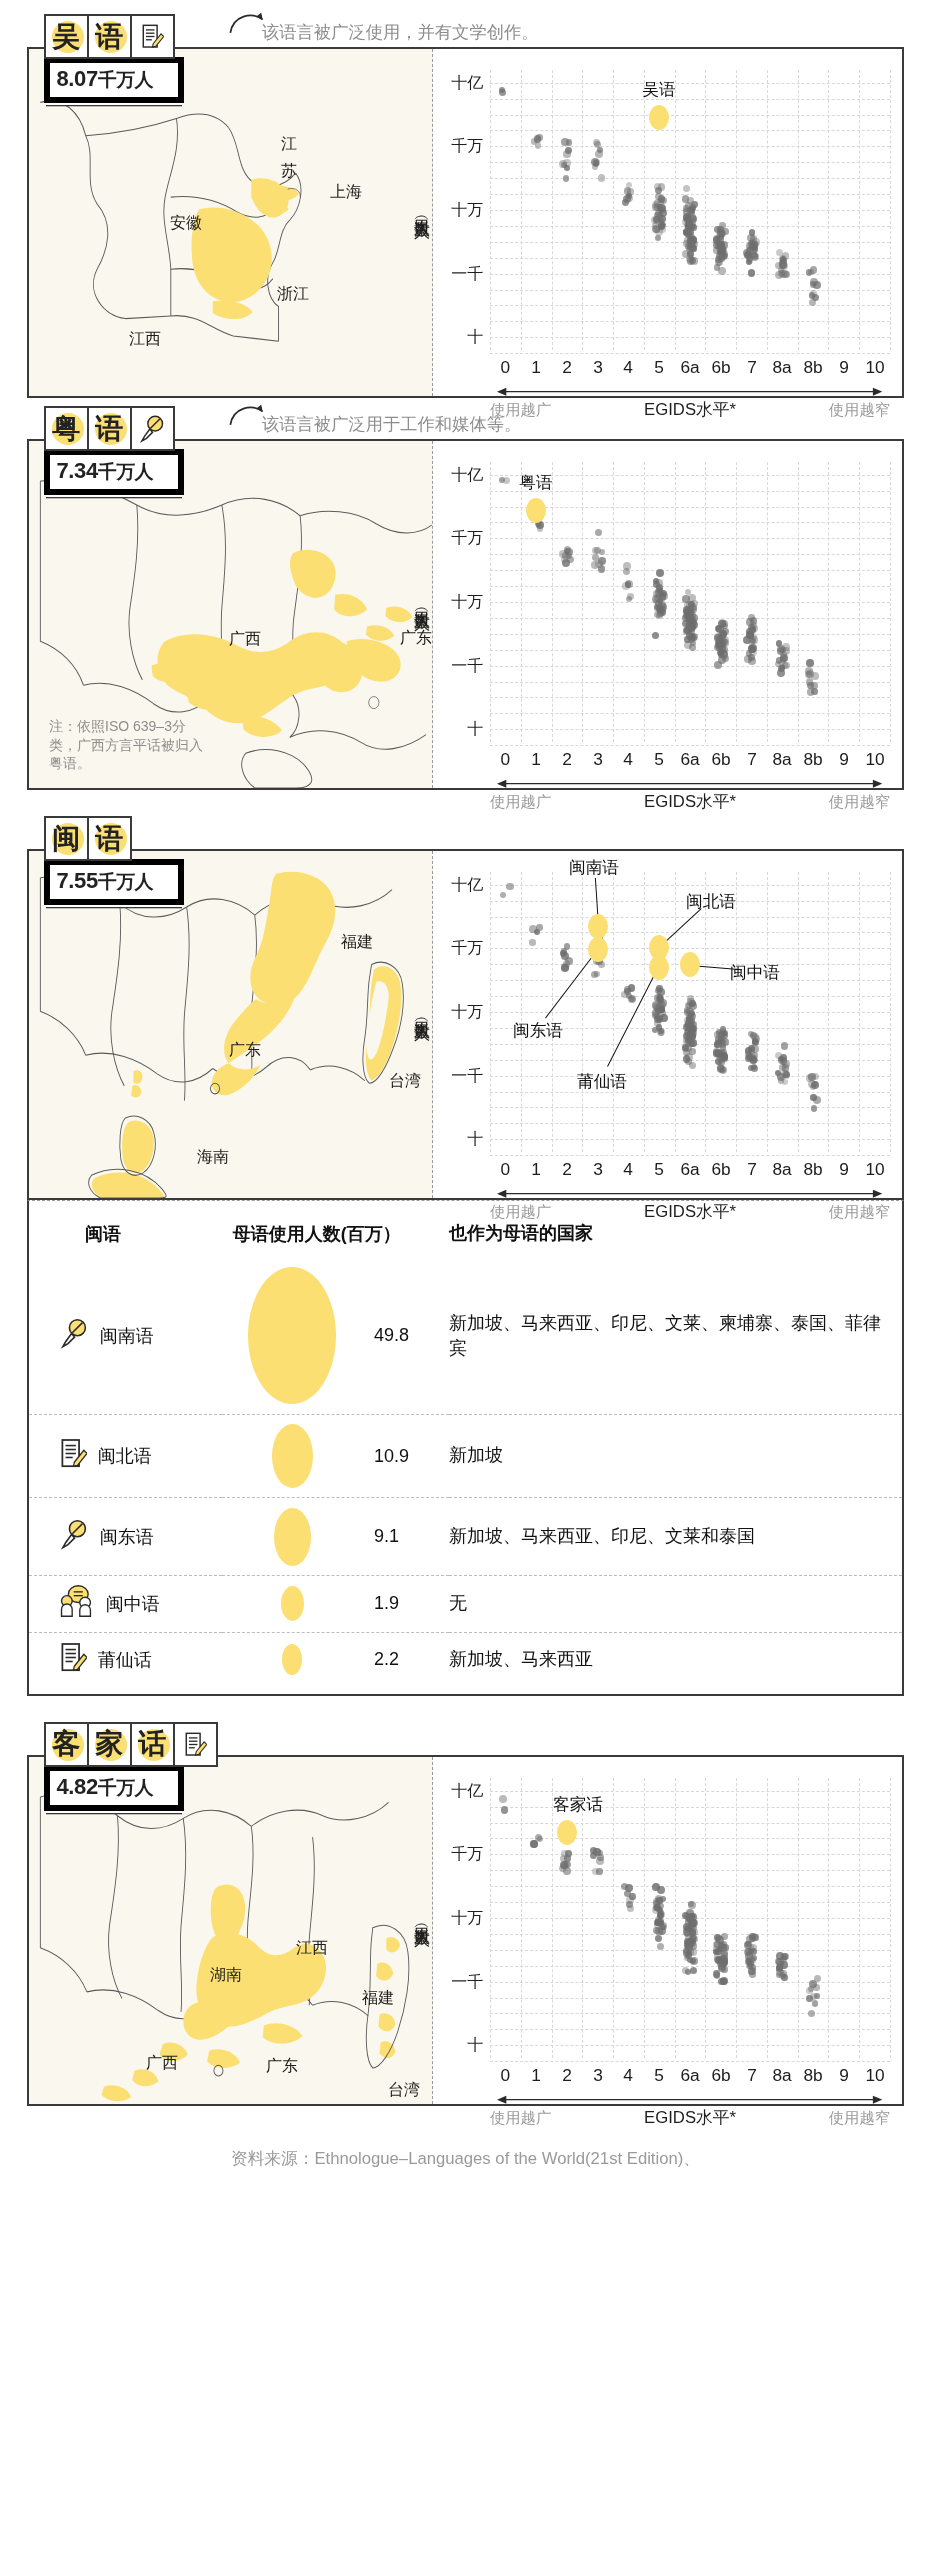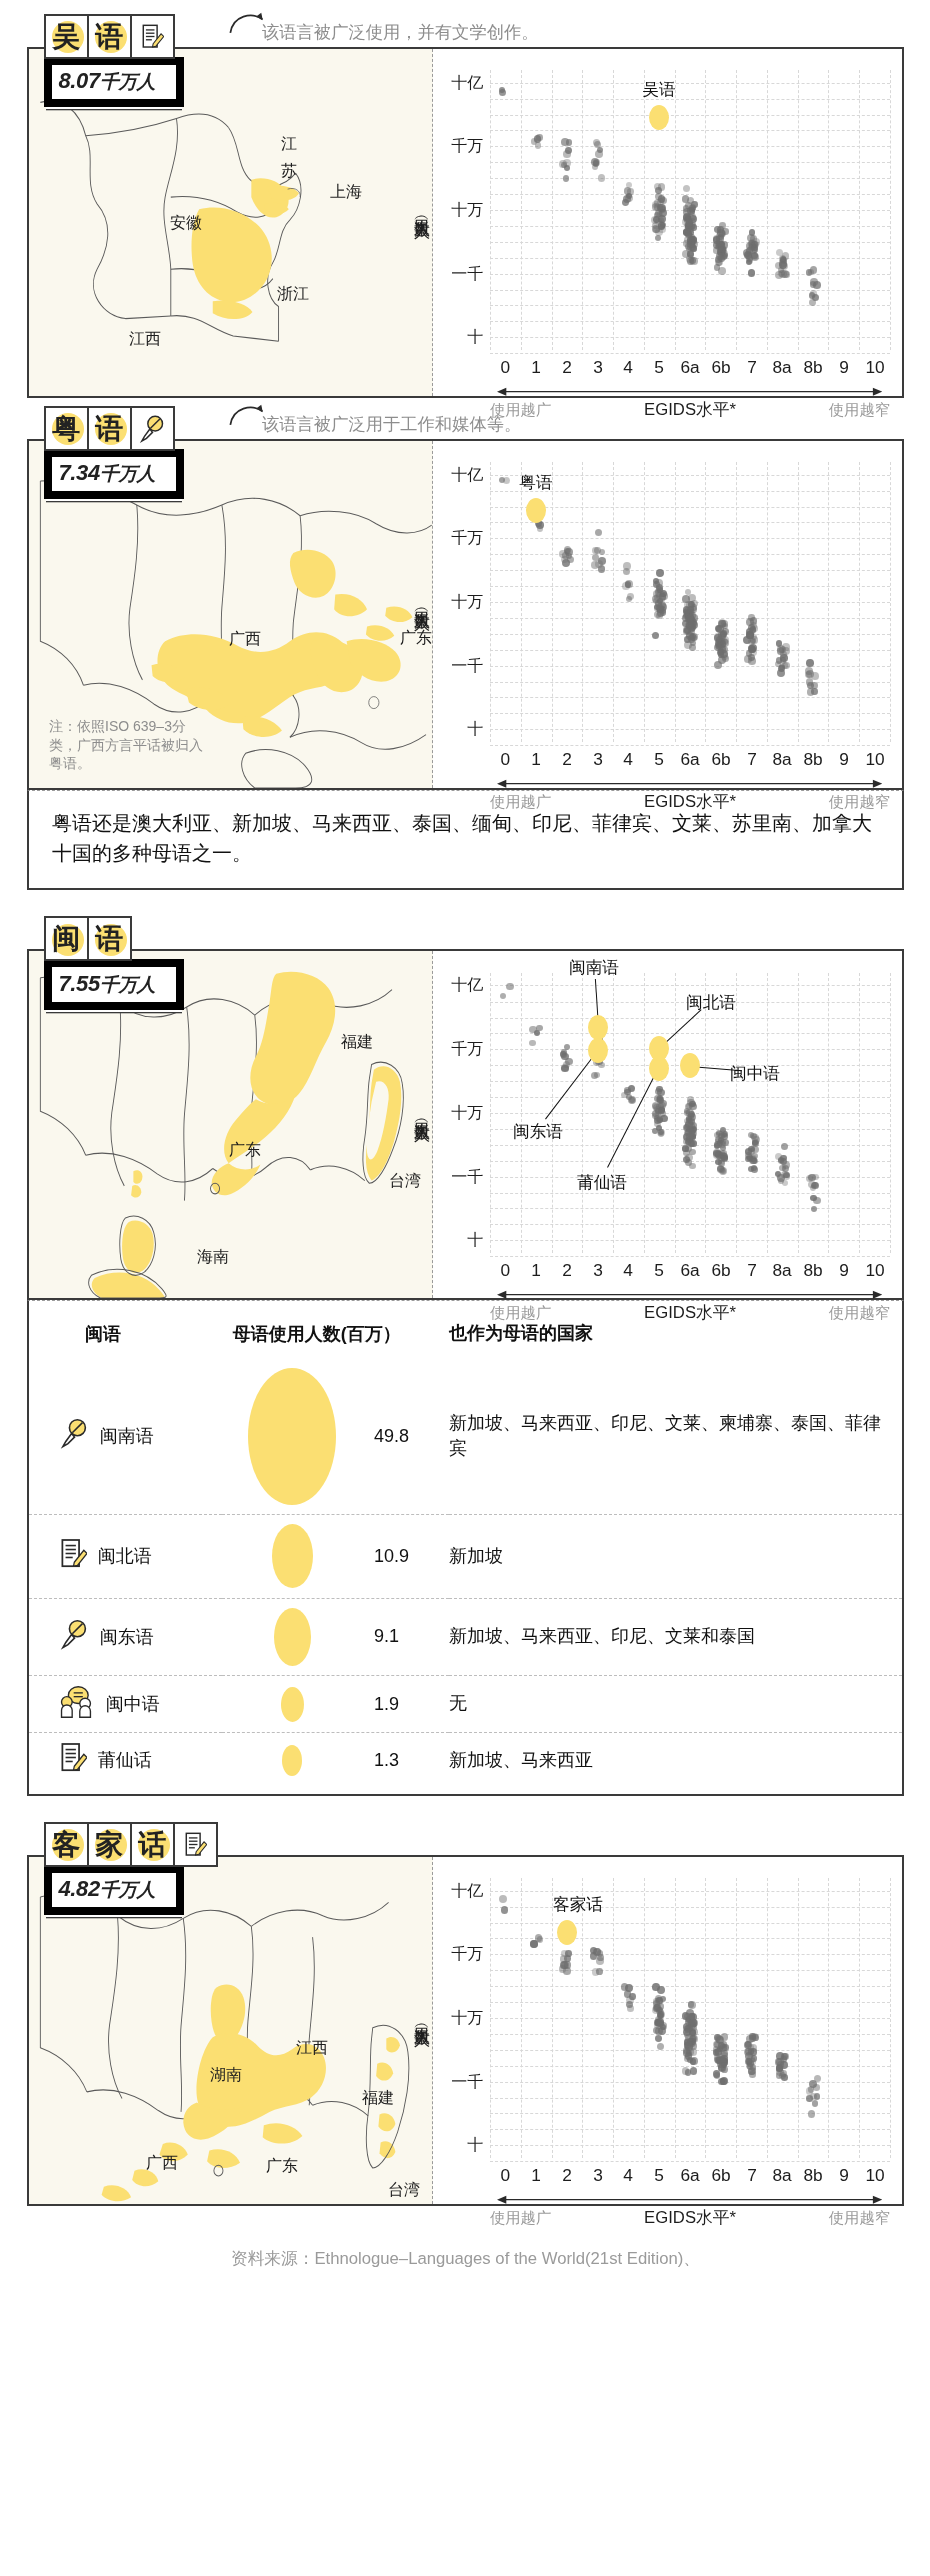--- a/index.html
+++ b/index.html
@@ -59,26 +59,25 @@
   .chip .blob {
     position:absolute;
     width: 32px; height:32px; border-radius:50%;
     background:#fbdf72; left:6.7px; top:5.3px; z-index:0;
   }
   .chip span.gly { position:relative; z-index:1; }
   .chip.icon-chip { font-size:17.3px; }
   .pop-count {
     margin-top:-2px;
     width: 140px;
-    border: 8px solid #000000;
+    border: 6px solid #000000;
     background:#fff;
     padding: 3.3px 5.3px 4px 6.7px;
     font-size: 22px; font-weight:bold; letter-spacing:-0.3px;
     box-shadow: 0 4px 0 -2px #fff, 0 5.3px 0 -2px #3a3a3a;
-    font-style: italic;
   }
   .pop-count .unit { font-size:18.7px; font-weight:bold; }
 
   
   .desc {
     position:absolute;
     left: 233px; top: -29px;
     font-size: 17.3px;
     color:#8d8d8d;
     white-space:nowrap;
@@ -922,21 +921,20 @@
             <div class="axis-cap">
               <span class="side">使用越广</span>
               <span class="mid">EGIDS水平*</span>
               <span class="side">使用越窄</span>
             </div>
           </div>
       </div>
     </div>
   </div>
 
-  <div class="note-box" style="margin-top:0; border-top:1.3px dashed #9a9a9a;">粤语还是澳大利亚、新加坡、马来西亚、泰国、缅甸、印尼、菲律宾、文莱、苏里南、加拿大十国的多种母语之一。</div>
 
   <div class="section" style="margin-top:59px; margin-bottom:0;">
     <div class="title-wrap">
       <div class="title-chips">
         <div class="chip">
             <div class="blob"></div>
             <span class="gly">闽</span>
           </div>
         <div class="chip">
             <div class="blob"></div>
@@ -1405,21 +1403,21 @@
                     <polygon points="18,30 30,15 34,19 22,34 17,35" fill="#fbdf72" stroke="#2a2a2a" stroke-width="1.6"></polygon>
                   </svg></span>
                 <span>莆仙话</span>
               </div>
             </td>
             <td class="c-val">
               <div class="bubble-cell">
                 <span style="width:140px;display:flex;justify-content:center;">
                   <span class="bubble" style="width:20px;height:31px;"></span>
                 </span>
-                <span>1.3</span>
+                <span>2.2</span>
               </div>
             </td>
             <td class="c-ctry">新加坡、马来西亚</td>
           </tr>
         </tbody>
     </table>
   </div>
 
   <div class="section" style="margin-top:59px; margin-bottom:20px;">
     <div class="title-wrap">

